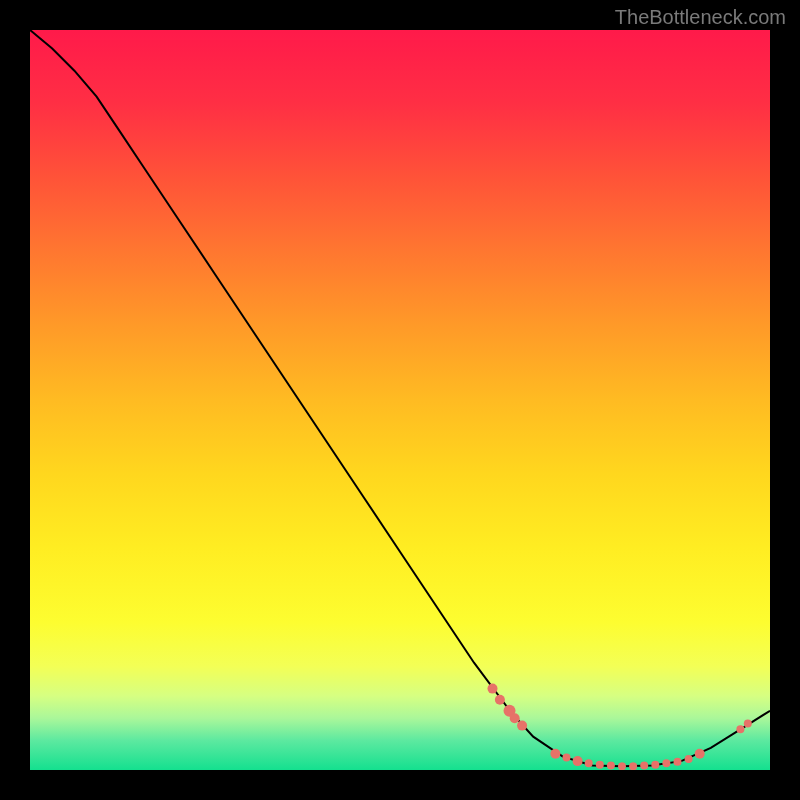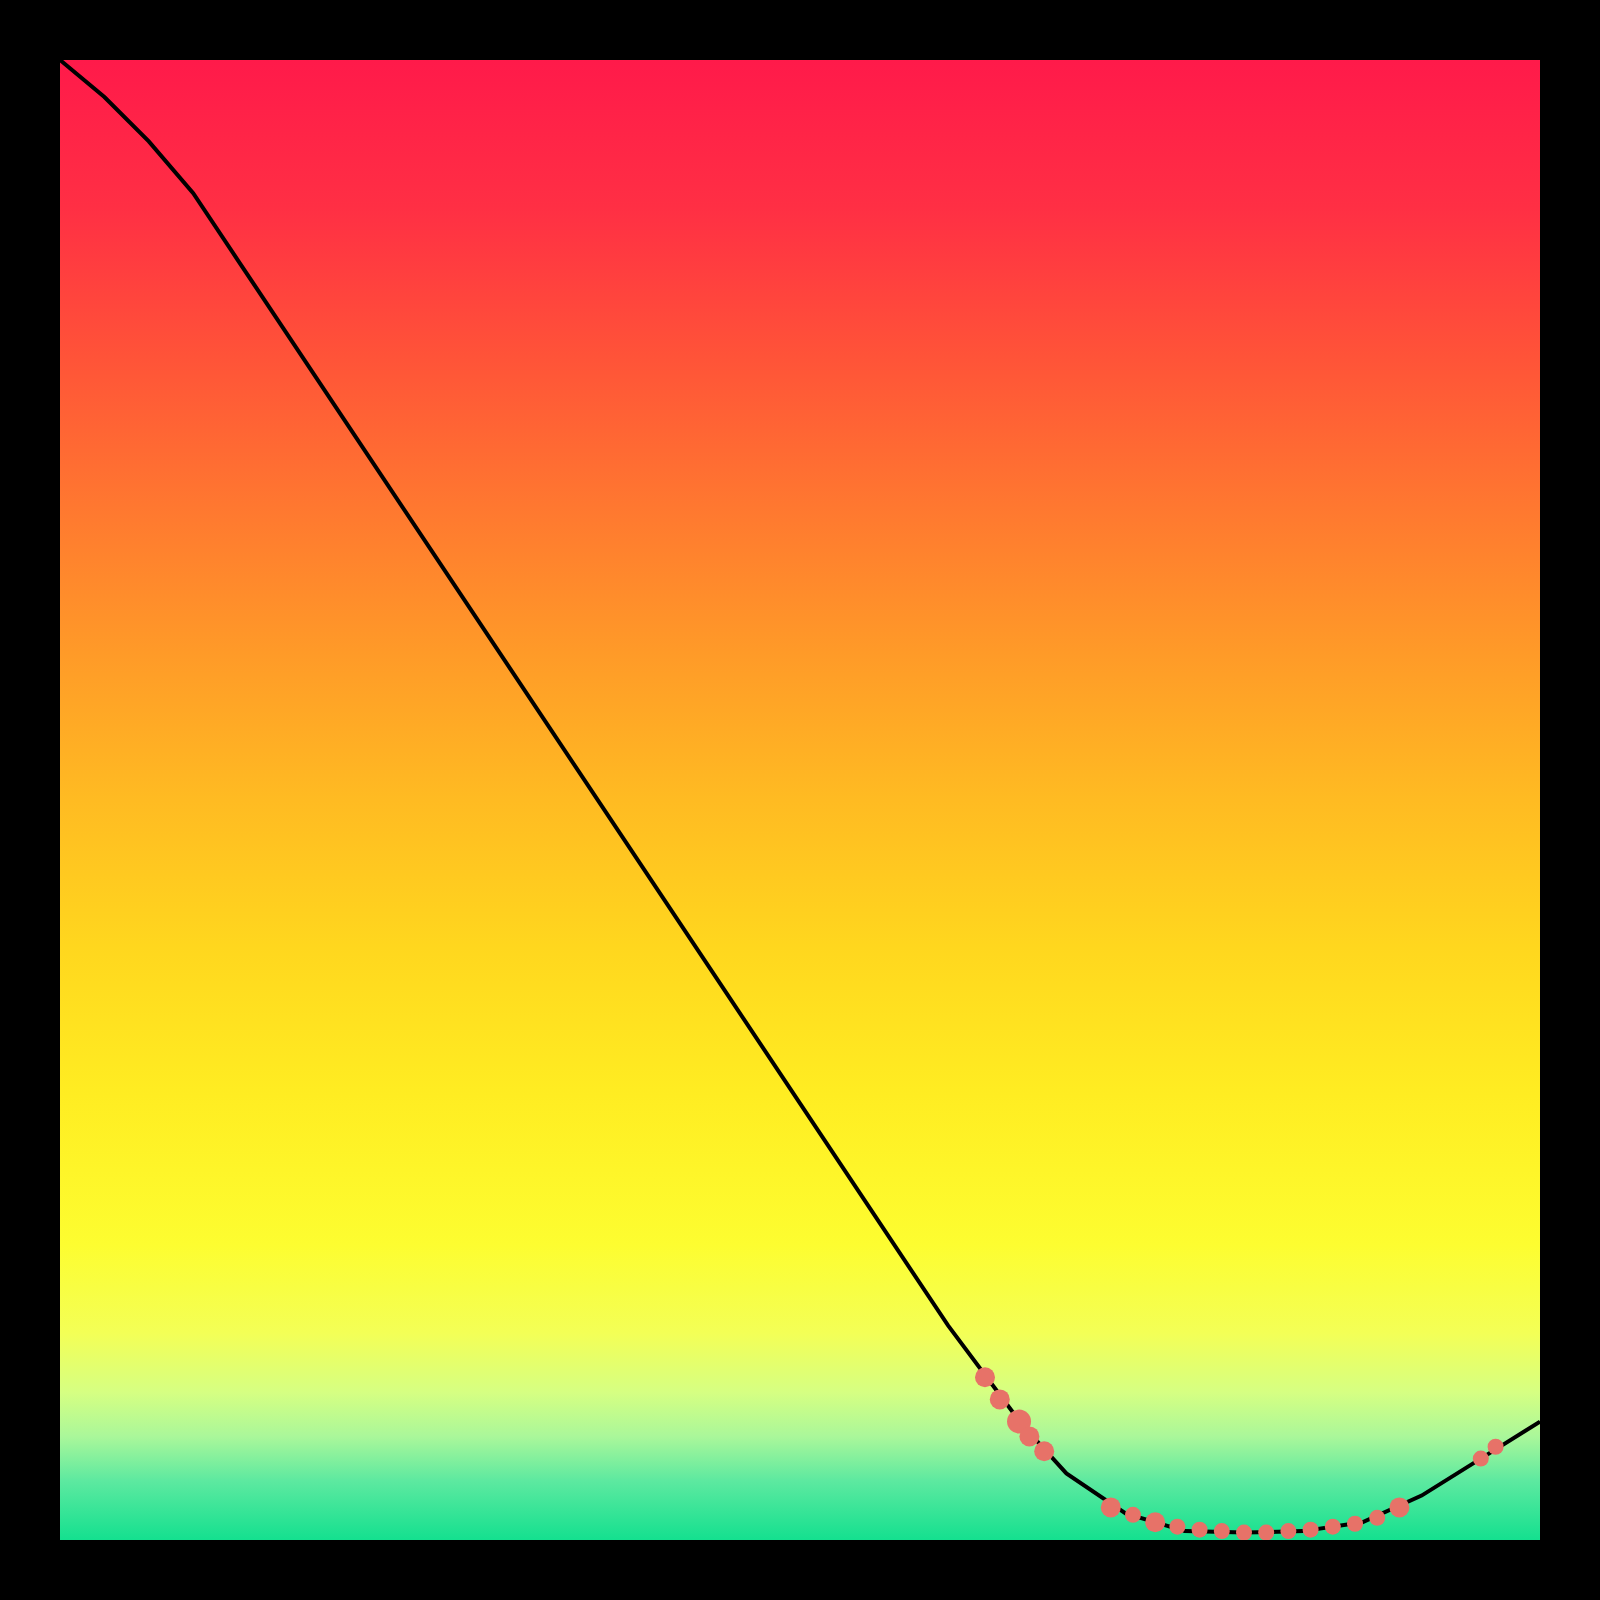--- a/index.html
+++ b/index.html
@@ -34,20 +34,21 @@
     height: 740px;
   }
   svg {
     display: block;
   }
 </style>
 </head>
 <body>
 
 <div class="container">
+  <div class="watermark">TheBottleneck.com</div>
   <div class="plot-area">
     <svg id="chart-svg" width="740" height="740" viewBox="0 0 740 740">
       <defs>
         <linearGradient id="bg-grad" x1="0" y1="0" x2="0" y2="1">
             <stop offset="0%" stop-color="#ff1a4a"></stop>
             <stop offset="10%" stop-color="#ff2f44"></stop>
             <stop offset="20%" stop-color="#ff5338"></stop>
             <stop offset="30%" stop-color="#ff7730"></stop>
             <stop offset="40%" stop-color="#ff9a28"></stop>
             <stop offset="50%" stop-color="#ffbb22"></stop>

